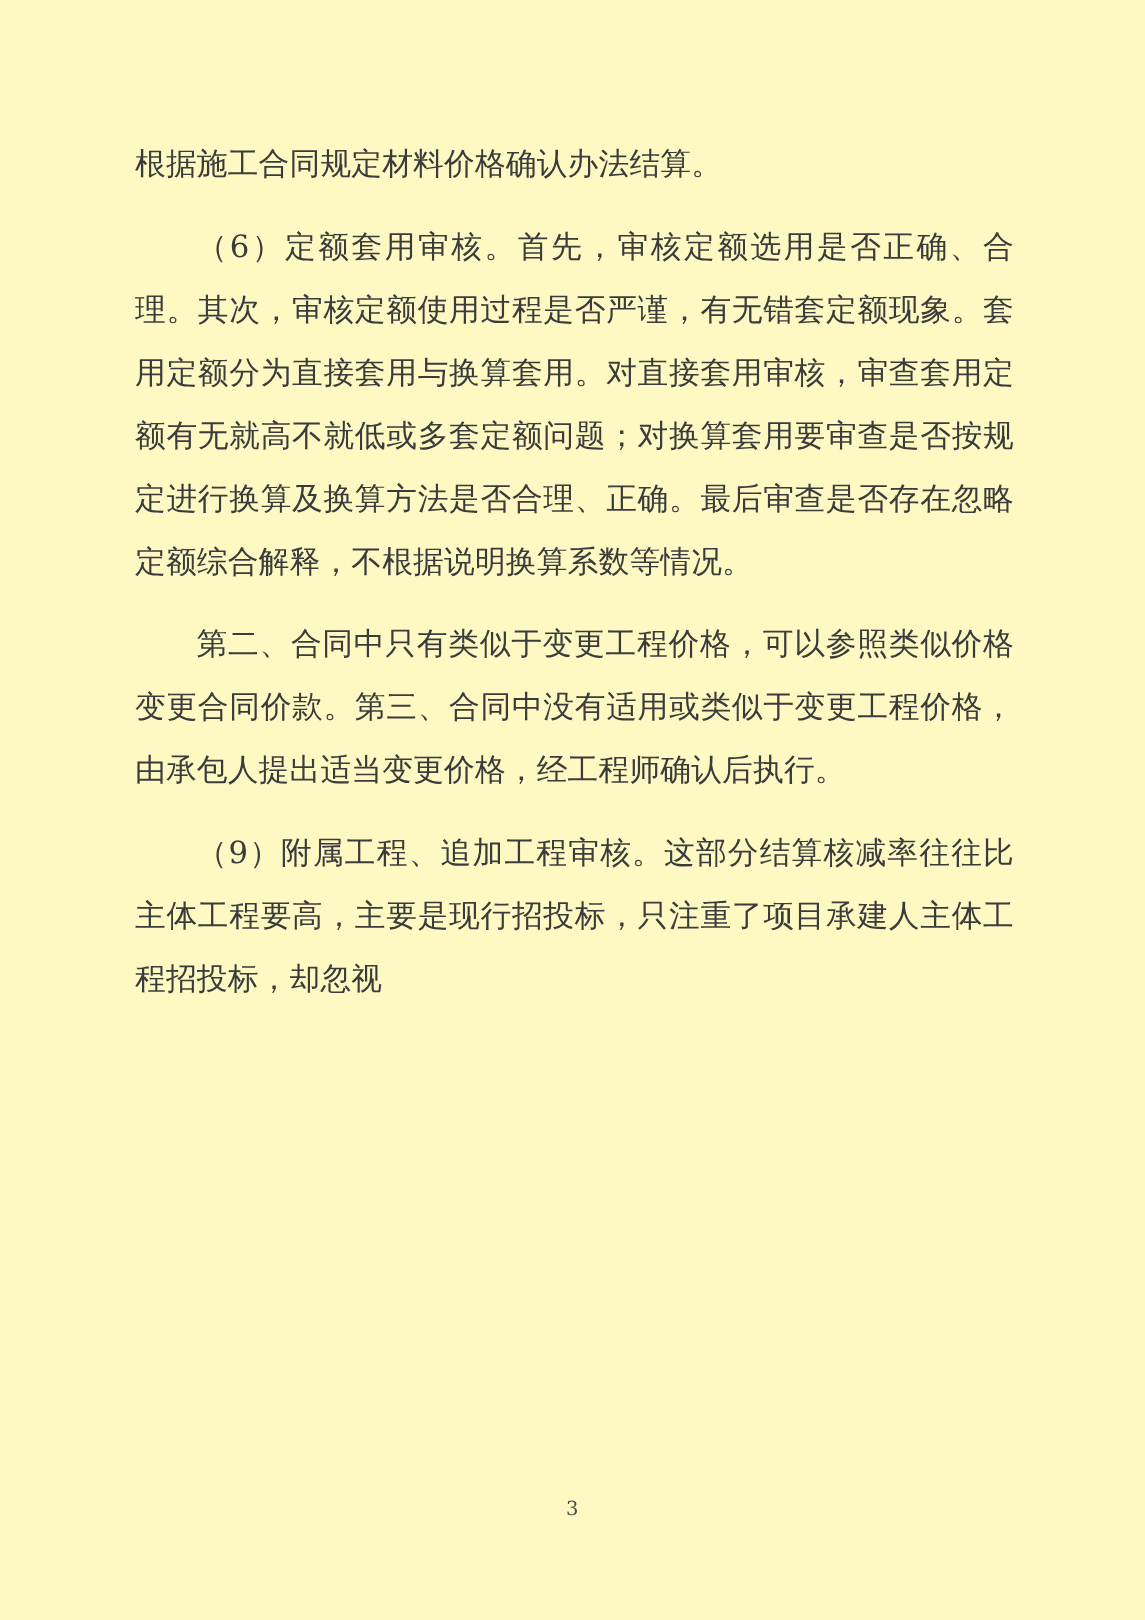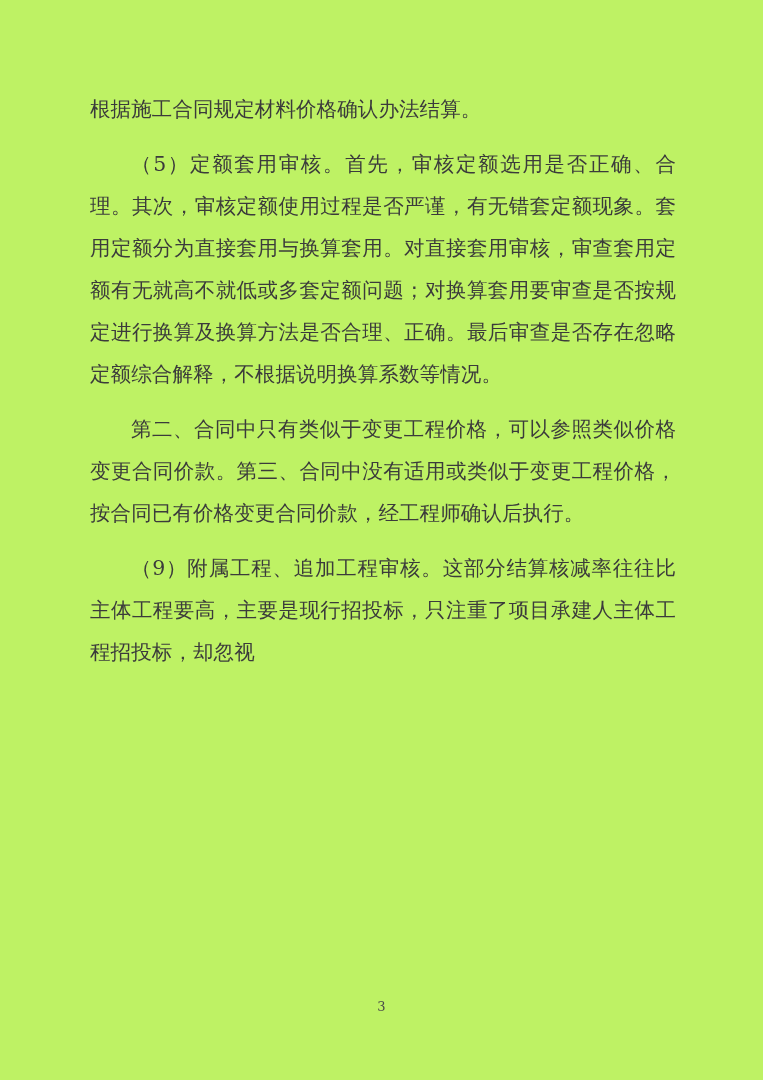--- a/index.html
+++ b/index.html
@@ -6,21 +6,21 @@
   html, body {
     margin: 0;
     padding: 0;
     background: #ffffff;
   }
 
   .page {
     position: relative;
     width: 763px;
     height: 1080px;
-    background: #bef264;
+    background: #fef9c3;
     overflow: hidden;
     box-sizing: border-box;
   }
 
   .text-block {
     position: absolute;
     left: 90px;
     top: 88px;
     width: 586px;
   }
@@ -60,26 +60,26 @@
 </style>
 </head>
 <body>
 
 <div class="page">
 
   <div class="text-block">
 
     <p class="para no-indent">根据施工合同规定材料价格确认办法结算。</p>
 
-    <p class="para">（5）定额套用审核。首先，审核定额选用是否正确、合理。其次，审核定额使用过程是否严谨，有无错套定额现象。套用定额分为直接套用与换算套用。对直接套用审核，审查套用定额有无就高不就低或多套定额问题；对换算套用要审查是否按规定进行换算及换算方法是否合理、正确。最后审查是否存在忽略定额综合解释，不根据说明换算系数等情况。</p>
+    <p class="para">（6）定额套用审核。首先，审核定额选用是否正确、合理。其次，审核定额使用过程是否严谨，有无错套定额现象。套用定额分为直接套用与换算套用。对直接套用审核，审查套用定额有无就高不就低或多套定额问题；对换算套用要审查是否按规定进行换算及换算方法是否合理、正确。最后审查是否存在忽略定额综合解释，不根据说明换算系数等情况。</p>
 
 
 
 
-    <p class="para">第二、合同中只有类似于变更工程价格，可以参照类似价格变更合同价款。第三、合同中没有适用或类似于变更工程价格，按合同已有价格变更合同价款，经工程师确认后执行。</p>
+    <p class="para">第二、合同中只有类似于变更工程价格，可以参照类似价格变更合同价款。第三、合同中没有适用或类似于变更工程价格，由承包人提出适当变更价格，经工程师确认后执行。</p>
 
     <p class="para">（9）附属工程、追加工程审核。这部分结算核减率往往比主体工程要高，主要是现行招投标，只注重了项目承建人主体工程招投标，却忽视</p>
 
   </div>
 
   <div class="page-number">3</div>
 
 </div>
 
 </body></html>

